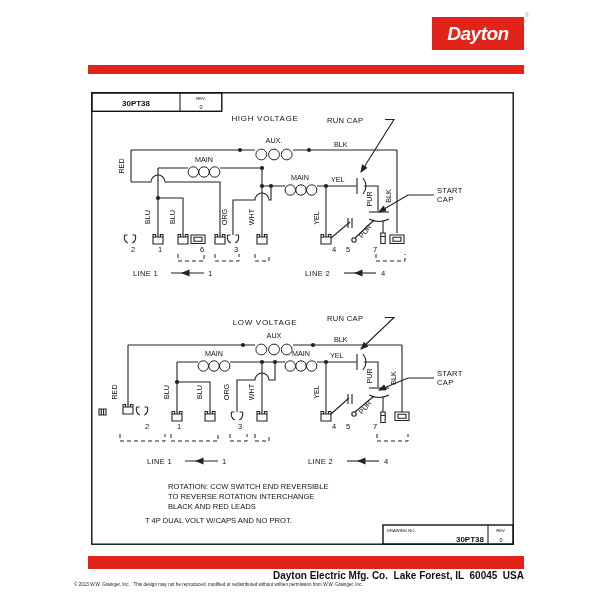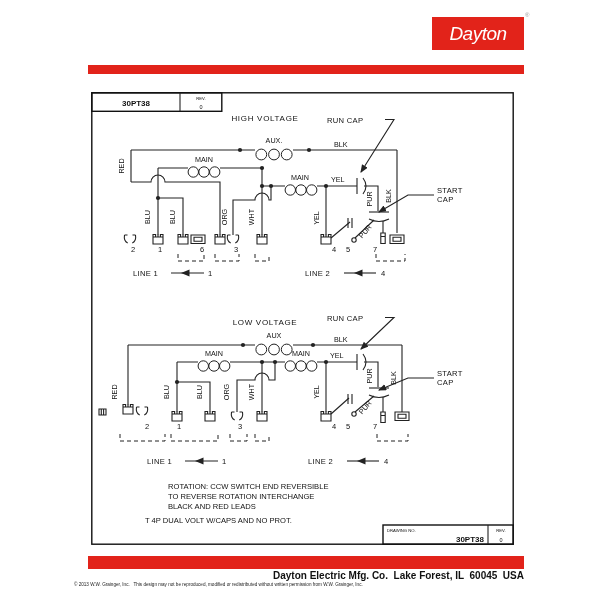--- a/index.html
+++ b/index.html
@@ -1,21 +1,21 @@
 <!DOCTYPE html>
 <html style="--accent: #E2231A;"><head>
 <meta charset="utf-8">
 <style>
   html,body{margin:0;padding:0;background:#fff;}
   .page{position:relative;width:600px;height:600px;background:#fff;overflow:hidden;
         font-family:"Liberation Sans",sans-serif;color:#111;}
   .doc-title{position:absolute;left:88px;top:13px;font-size:15.5px;font-weight:bold;letter-spacing:.3px;}
   .logo{position:absolute;left:432px;top:17px;width:92px;height:33px;background:var(--accent,#E2231A);
         display:flex;align-items:center;justify-content:center;}
-  .logo-text{color:#fff;font-style:italic;font-weight:normal;font-size:19px;letter-spacing:-.5px;}
+  .logo-text{color:#fff;font-style:italic;font-weight:bold;font-size:19px;letter-spacing:-.5px;}
   .logo-reg{position:absolute;left:525px;top:12px;font-size:6px;color:#999;}
   .bar{position:absolute;left:88px;width:436px;background:var(--accent,#E2231A);}
   .bar-top{top:65px;height:9px;}
   .bar-bottom{top:556px;height:13px;}
   .company{position:absolute;right:76px;top:570px;font-size:10px;font-weight:bold;white-space:pre;}
   .copyright{position:absolute;left:74px;top:582px;font-size:4.6px;color:#222;white-space:pre;}
   svg.diagram{position:absolute;left:91px;top:92px;}
   .frame{fill:none;stroke:#111;stroke-width:1.4;}
   .wire{fill:none;stroke:#222;stroke-width:1.1;}
   .glyph{fill:none;stroke:#222;stroke-width:1.1;}

